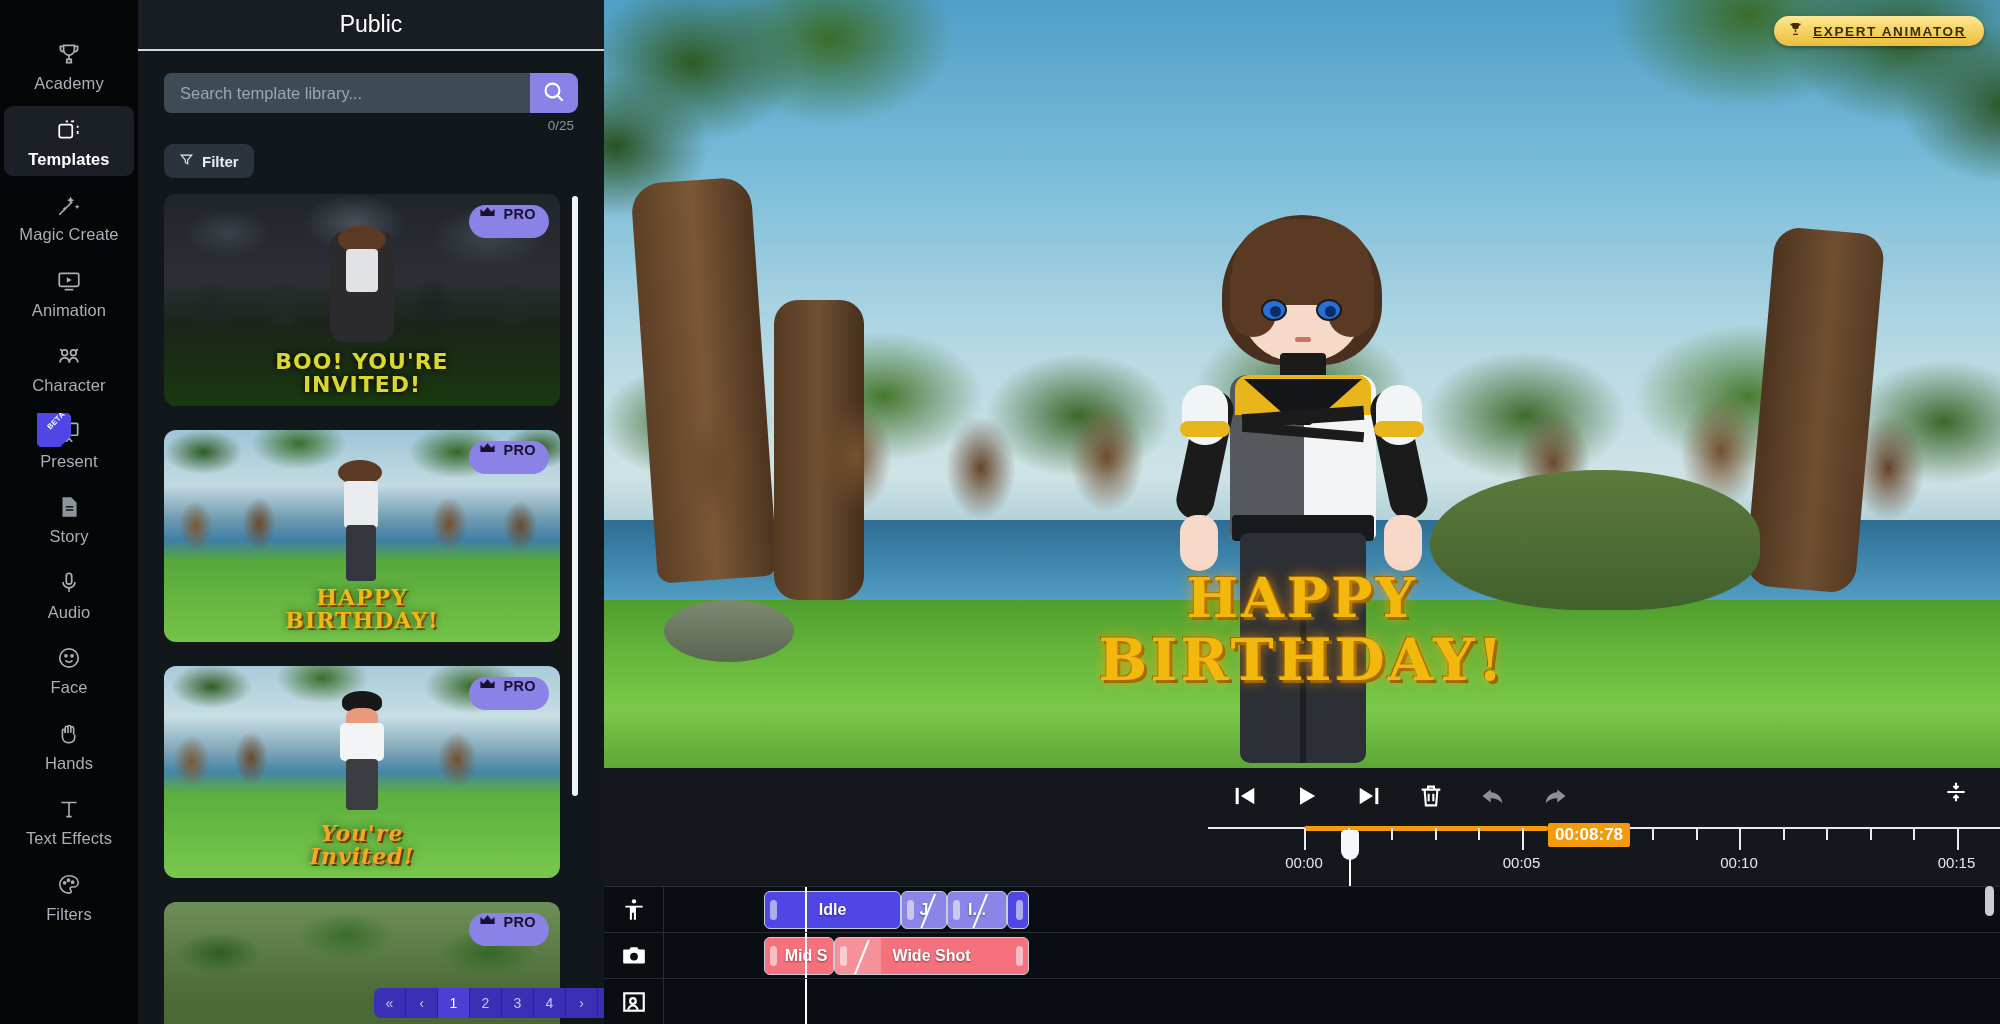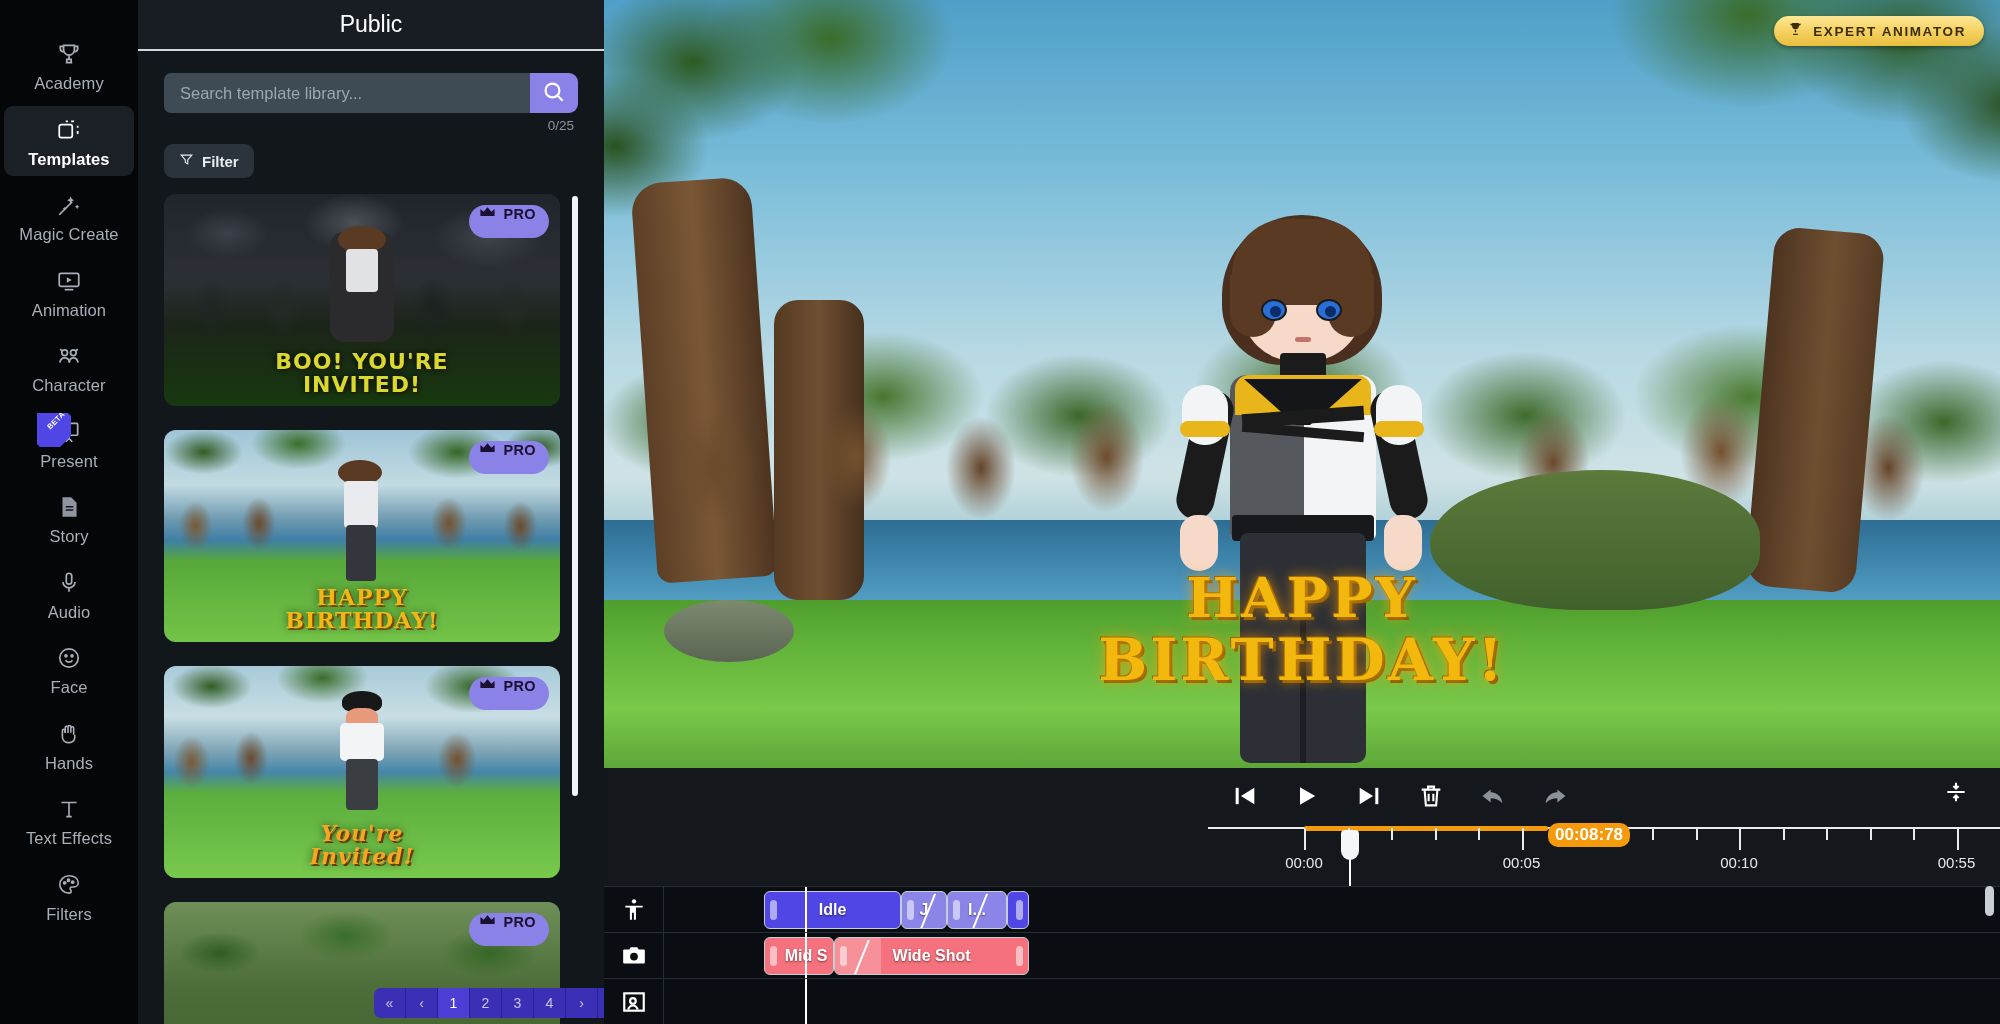--- a/index.html
+++ b/index.html
@@ -132,21 +132,21 @@
   .hb-text { position:absolute; left:0; right:0; top:565px; text-align:center; z-index:6; }
   .hb-line { display:block; font-family:"DejaVu Serif", serif; font-weight:bold; color:#f2b80d;
              letter-spacing:3px; text-shadow:0 0 14px rgba(255,160,0,.85), 3px 3px 0 #8a5a02, -1px -1px 0 #8a5a02; }
   .hb1 { font-size:55px; }
   .hb2 { font-size:58px; margin-top:-4px; }
 
   .expert-badge {
     position:absolute; right:16px; top:16px; z-index:8;
     background:linear-gradient(180deg,#ffe896 0%,#f5d263 48%,#e9be3d 100%);
     border-radius:999px; height:30px; display:flex; align-items:center; gap:9px;
-    padding:0 18px 0 13px; box-shadow:0 2px 4px rgba(0,0,0,.35);
+    padding:0 18px 0 13px; box-shadow:0 2px 4px rgba(0,0,0,.35);text-decoration:underline;
   }
   .expert-badge .lbl { font-size:13.5px; font-weight:bold; color:#3c2f06; letter-spacing:1.6px; }
   .expert-badge svg { width:17px; height:16px; }
 
   
   .timeline { flex:1; background:#14181d; position:relative; }
   .tl-controls { height:58px; display:flex; align-items:center; padding-left:610px; gap:0; position:relative; }
   .tl-btn { width:62px; height:46px; display:flex; align-items:center; justify-content:center; cursor:pointer; background:none; border:none; }
   .tl-btn svg { width:28px; height:28px; }
   .collapse-btn { position:absolute; right:22px; top:4px; width:44px; height:44px;
@@ -154,21 +154,21 @@
   .collapse-btn svg { width:26px; height:26px; }
 
   .ruler { position:relative; height:60px; margin-left:604px; }
   .prog-bar { position:absolute; left:96px; top:0; width:244px; height:5px; background:#f59a0b; border-radius:2px; }
   .rul-base { position:absolute; left:0; right:0; top:1px; height:2px; background:#e8ecef; }
   .tick { position:absolute; top:2px; width:2px; background:#e8ecef; }
   .tick.maj { height:22px; }
   .tick.min { height:12px; }
   .rul-lbl { position:absolute; top:28px; transform:translateX(-50%); color:#e4e9ee; font-size:15px; white-space:nowrap; }
   .time-chip { position:absolute; top:-3px; background:#f59a0b; color:#fff; font-size:17px; font-weight:bold;
-               padding:2px 7px; border-radius:10px; white-space:nowrap; z-index:4; }
+               padding:2px 7px; border-radius:2px; white-space:nowrap; z-index:4; }
   .playhead { position:absolute; top:4px; width:2px; background:#fff; z-index:5; }
   .playhead .knob { position:absolute; left:-8px; top:0; width:18px; height:30px; background:#f4f6f8;
                     border-radius:4px 4px 9px 9px; }
 
   .tracks { margin-top:0; }
   .track { height:46px; display:flex; align-items:stretch; border-top:1px solid #262d34; background:#0a0d11; }
   .track-ico { width:60px; flex:0 0 60px; display:flex; align-items:center; justify-content:center;
                border-right:1px solid #262d34; background:#0a0d11; }
   .track-ico svg { width:26px; height:26px; }
   .track-lane { flex:1; position:relative; }
@@ -597,21 +597,21 @@
             <div class="tick min" style="left: 487.5px;"></div>
             <div class="tick maj" style="left: 531px;"></div>
             <div class="tick min" style="left: 574.5px;"></div>
             <div class="tick min" style="left: 618px;"></div>
             <div class="tick min" style="left: 661.5px;"></div>
             <div class="tick min" style="left: 705px;"></div>
             <div class="tick maj" style="left: 748.5px;"></div>
             <div class="rul-lbl" style="left: 96px;">00:00</div>
             <div class="rul-lbl" style="left: 313.5px;">00:05</div>
             <div class="rul-lbl" style="left: 531px;">00:10</div>
-            <div class="rul-lbl" style="left: 748.5px;">00:55</div>
+            <div class="rul-lbl" style="left: 748.5px;">00:15</div>
           </div>
         <div class="time-chip" style="left:340px;">00:08:78</div>
         <div class="playhead" style="left:141px;height:56px;">
           <div class="knob"></div>
         </div>
       </div>
 
       <div class="tracks">
         <div class="track">
           <div class="track-ico">

